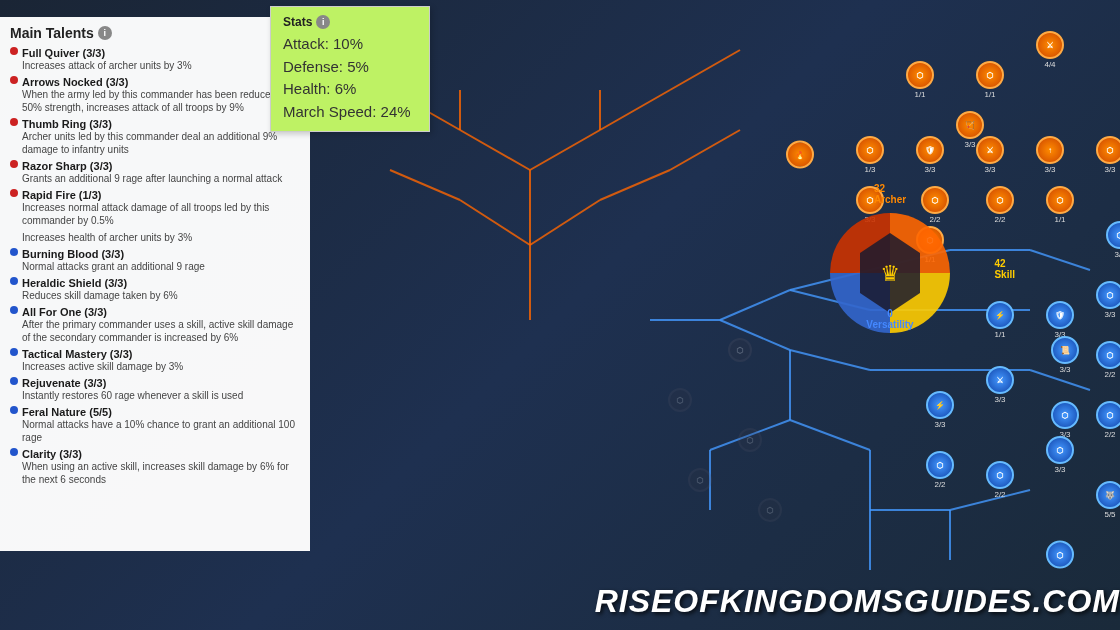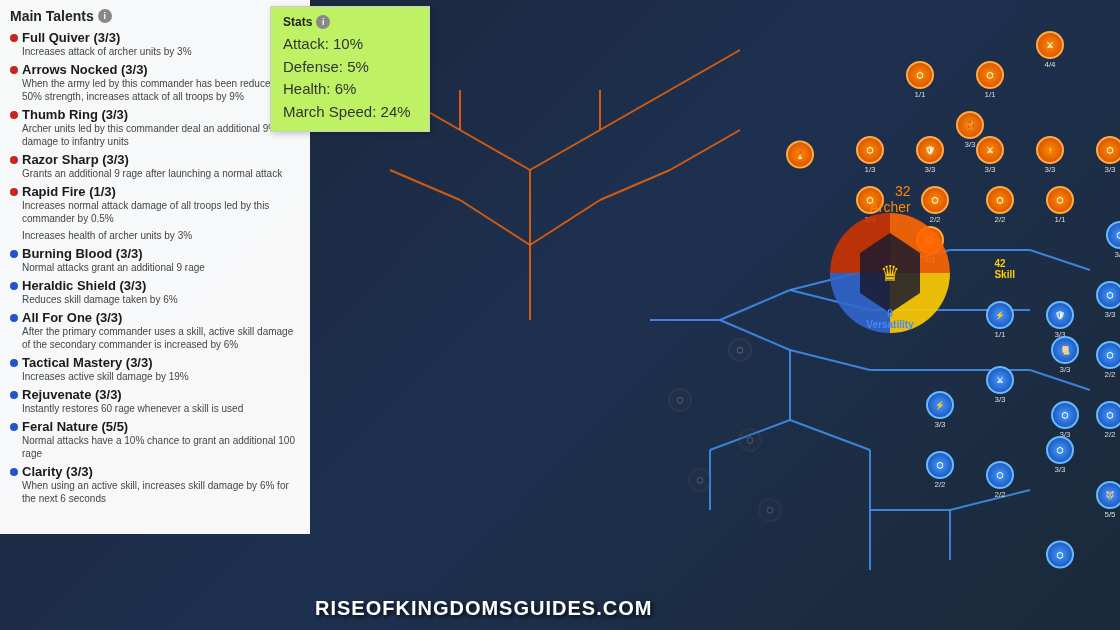--- a/index.html
+++ b/index.html
@@ -17,21 +17,21 @@
       position: absolute;
       left: 0; top: 0;
       width: 1120px;
       height: 630px;
       background: linear-gradient(135deg, #1a2535 0%, #1e3050 50%, #1a2a3a 100%);
     }
 
     
     .left-panel {
       position: absolute;
-      left: 0; top: 0;
+      left: 0; top: 17px;
       width: 310px;
       height: 534px;
       background: rgba(255,255,255,0.97);
       overflow-y: auto;
       padding: 8px 10px;
     }
 
     .panel-title {
       font-size: 14px;
       font-weight: bold;
@@ -53,25 +53,24 @@
       text-align: center;
       line-height: 14px;
       font-weight: bold;
     }
 
     .talent-item {
       margin-bottom: 4px;
     }
 
     .talent-name {
-      font-size: 13px;
+      font-size: 11px;
       font-weight: bold;
       color: #1a1a1a;
       display: flex;
-      align-items: center;
       gap: 4px;
     }
 
     .talent-dot {
       display: inline-block;
       width: 8px;
       height: 8px;
       border-radius: 50%;
       flex-shrink: 0;
     }
@@ -114,26 +113,27 @@
       color: #333;
       line-height: 1.5;
     }
 
     
     .watermark {
       position: absolute;
       bottom: 10px;
       left: 315px;
       right: 0;
-      text-align: left;
-      font-size: 20px;
+      text-align: right;
+      font-size: 32px;
       font-weight: 900;
       color: white;
       text-transform: uppercase;
       letter-spacing: 1px;
+      font-style: italic;
       text-shadow: 2px 2px 4px rgba(0,0,0,0.8);
       pointer-events: none;
     }
 
     
     .tree-area {
       position: absolute;
       left: 310px;
       top: 0;
       width: 810px;
@@ -314,21 +314,21 @@
 
       <path d="M70,70 L70,130 A60,60 0 0,1 10,70 Z" fill="#3366cc" opacity="0.9"></path>
 
       <path d="M70,70 L10,70 A60,60 0 0,1 70,10 Z" fill="#cc3300" opacity="0.9"></path>
 
       <polygon points="70,30 100,50 100,90 70,110 40,90 40,50" fill="#1a1a2e" opacity="0.85"></polygon>
 
       <text x="70" y="78" text-anchor="middle" font-size="22" fill="#ffcc00">♛</text>
     </svg>
     
-    <div style="position:absolute;top:-20px;left:50%;transform:translateX(-50%);color:#ff8800;font-size:14px;font-weight:normal;text-align:right;white-space:nowrap">
+    <div style="position:absolute;top:-20px;left:50%;transform:translateX(-50%);color:#ff8800;font-size:10px;font-weight:bold;text-align:left;white-space:nowrap">
       <span>32</span>
       <br><span>Archer</span>
     </div>
     <div style="position:absolute;top:55px;right:-55px;color:#ffcc00;font-size:10px;font-weight:bold;text-align:left">
       <span>42</span>
       <br><span>Skill</span>
     </div>
     <div style="position:absolute;top:105px;left:50%;transform:translateX(-50%);color:#4488ff;font-size:10px;font-weight:bold;text-align:center;white-space:nowrap">
       <span>0</span>
       <br><span>Versatility</span>
@@ -455,21 +455,21 @@
       <div class="talent-item">
         <div class="talent-name"><span class="talent-dot dot-blue"></span>Heraldic Shield (3/3)</div>
         <div class="talent-desc">Reduces skill damage taken by 6%</div>
       </div>
       <div class="talent-item">
         <div class="talent-name"><span class="talent-dot dot-blue"></span>All For One (3/3)</div>
         <div class="talent-desc">After the primary commander uses a skill, active skill damage of the secondary commander is increased by 6%</div>
       </div>
       <div class="talent-item">
         <div class="talent-name"><span class="talent-dot dot-blue"></span>Tactical Mastery (3/3)</div>
-        <div class="talent-desc">Increases active skill damage by 19%</div>
+        <div class="talent-desc">Increases active skill damage by 3%</div>
       </div>
       <div class="talent-item">
         <div class="talent-name"><span class="talent-dot dot-blue"></span>Rejuvenate (3/3)</div>
         <div class="talent-desc">Instantly restores 60 rage whenever a skill is used</div>
       </div>
       <div class="talent-item">
         <div class="talent-name"><span class="talent-dot dot-blue"></span>Feral Nature (5/5)</div>
         <div class="talent-desc">Normal attacks have a 10% chance to grant an additional 100 rage</div>
       </div>
       <div class="talent-item">

